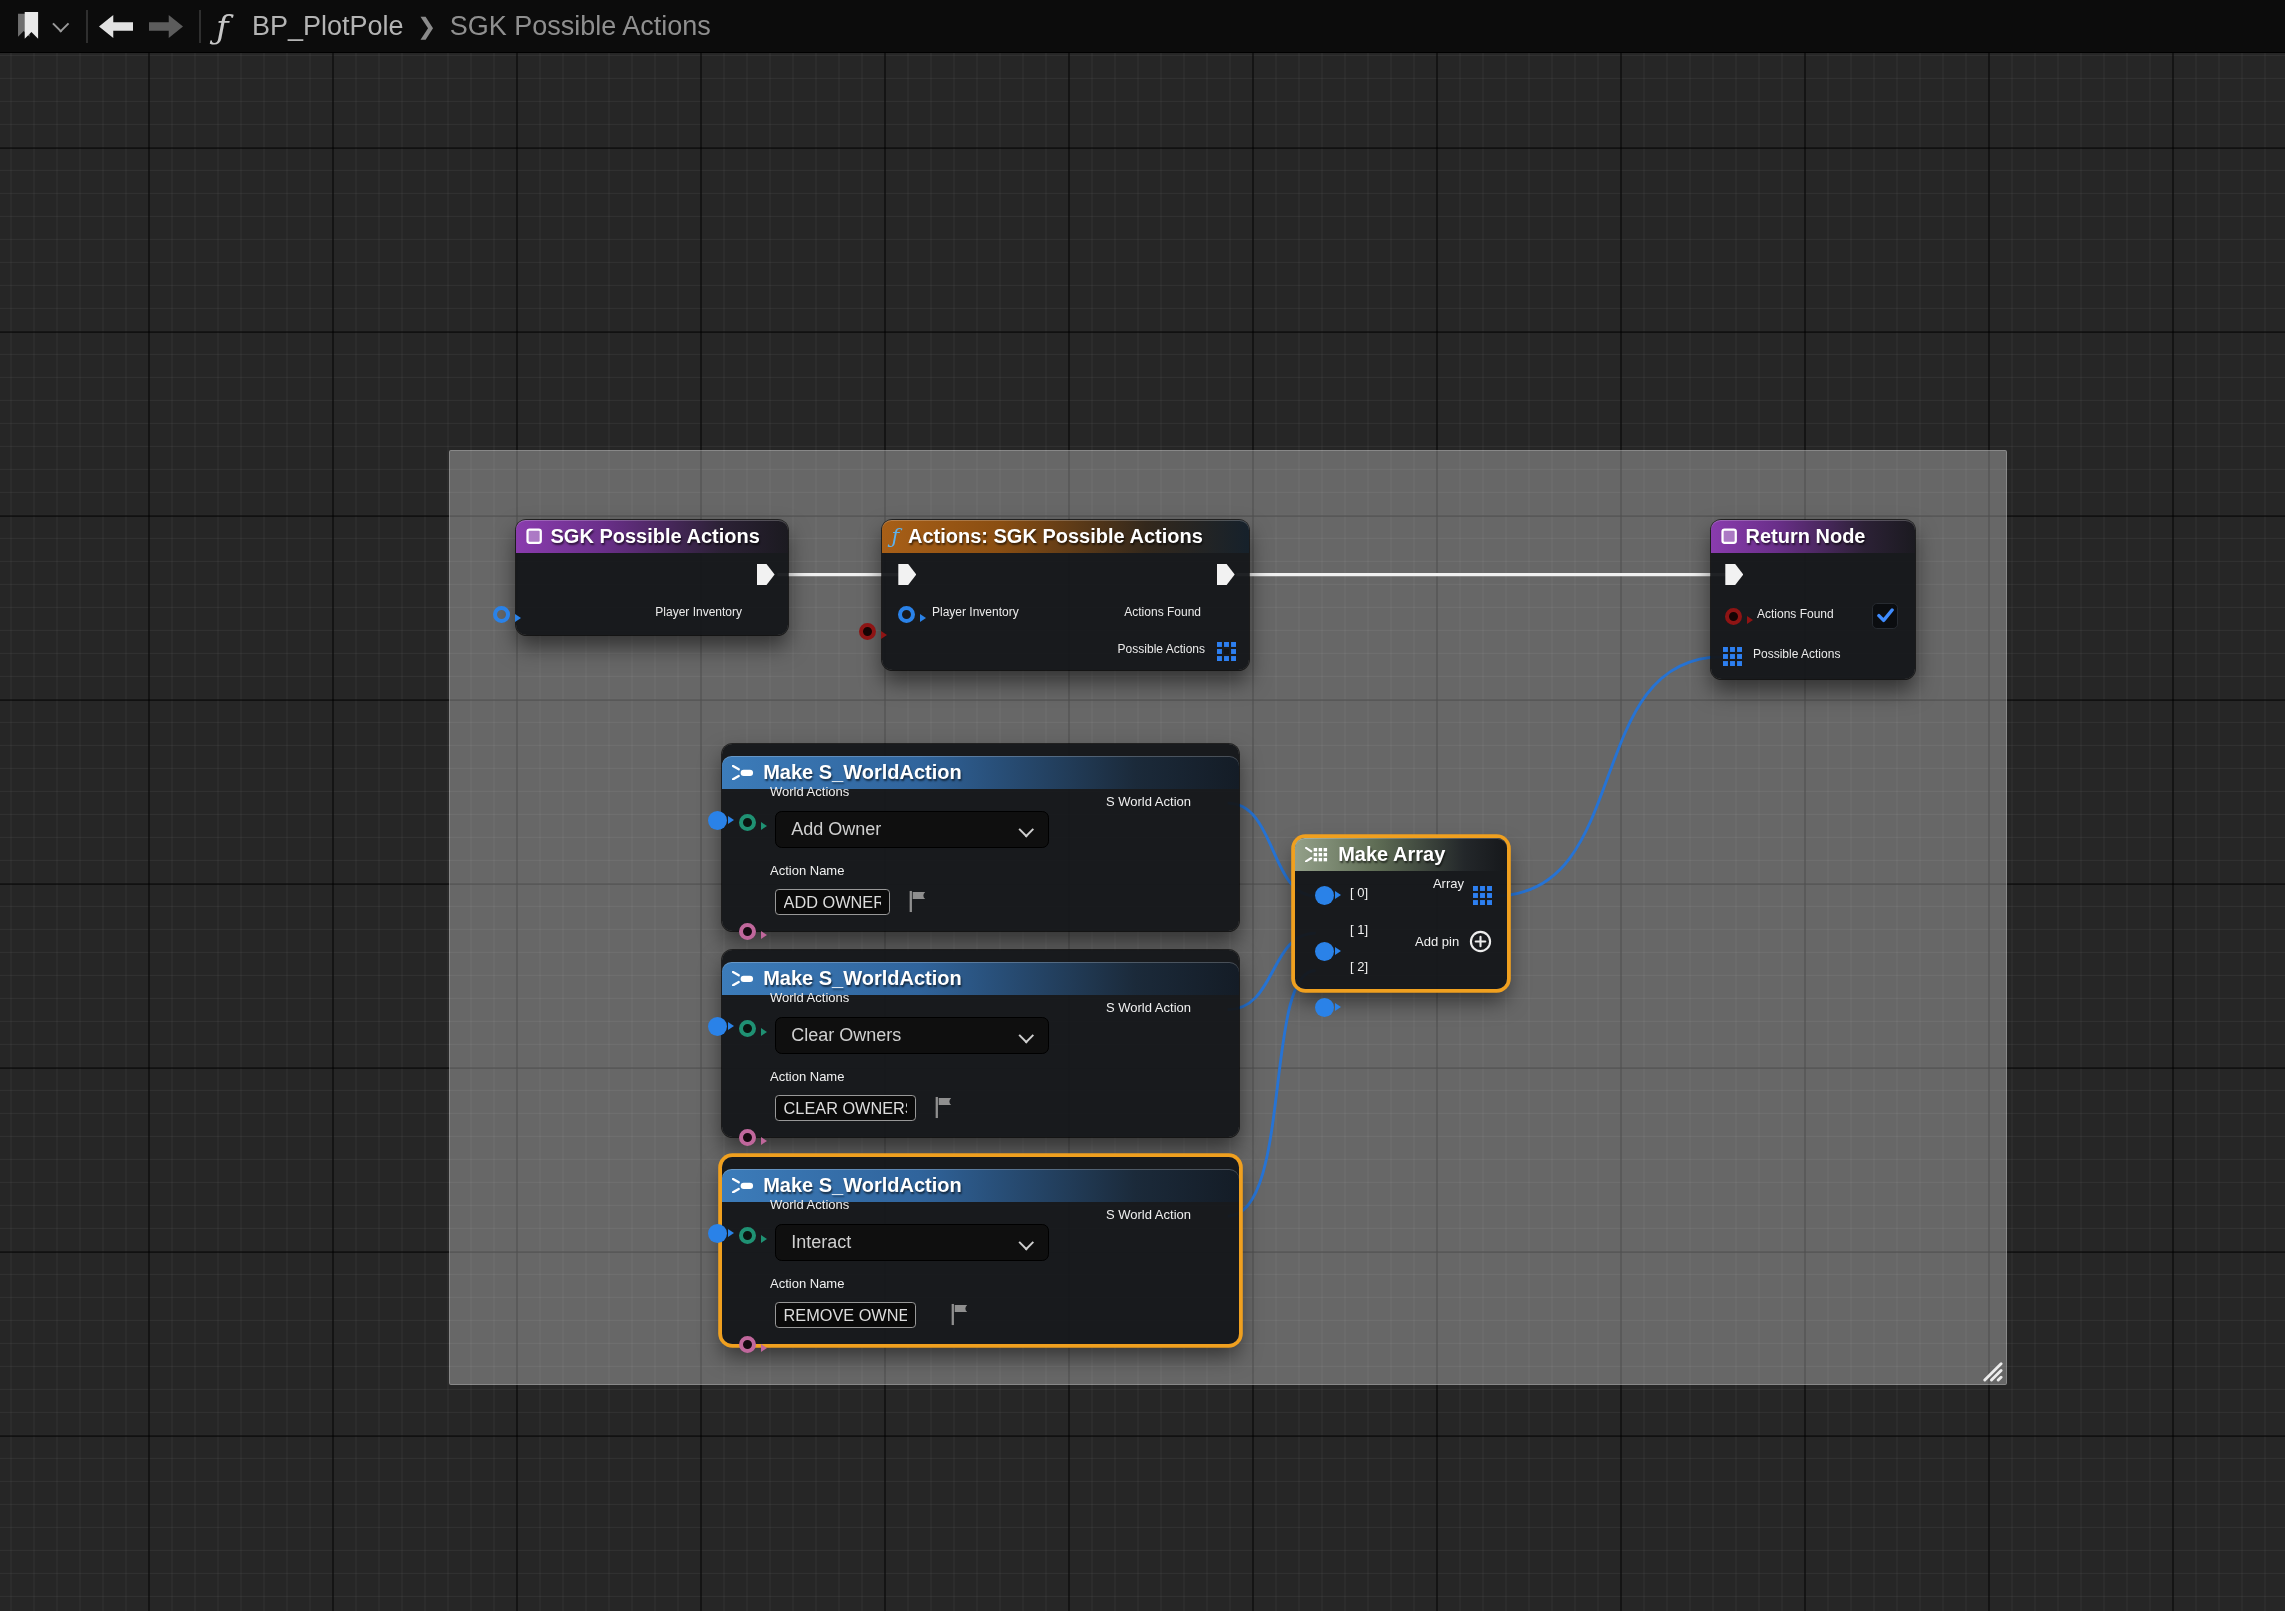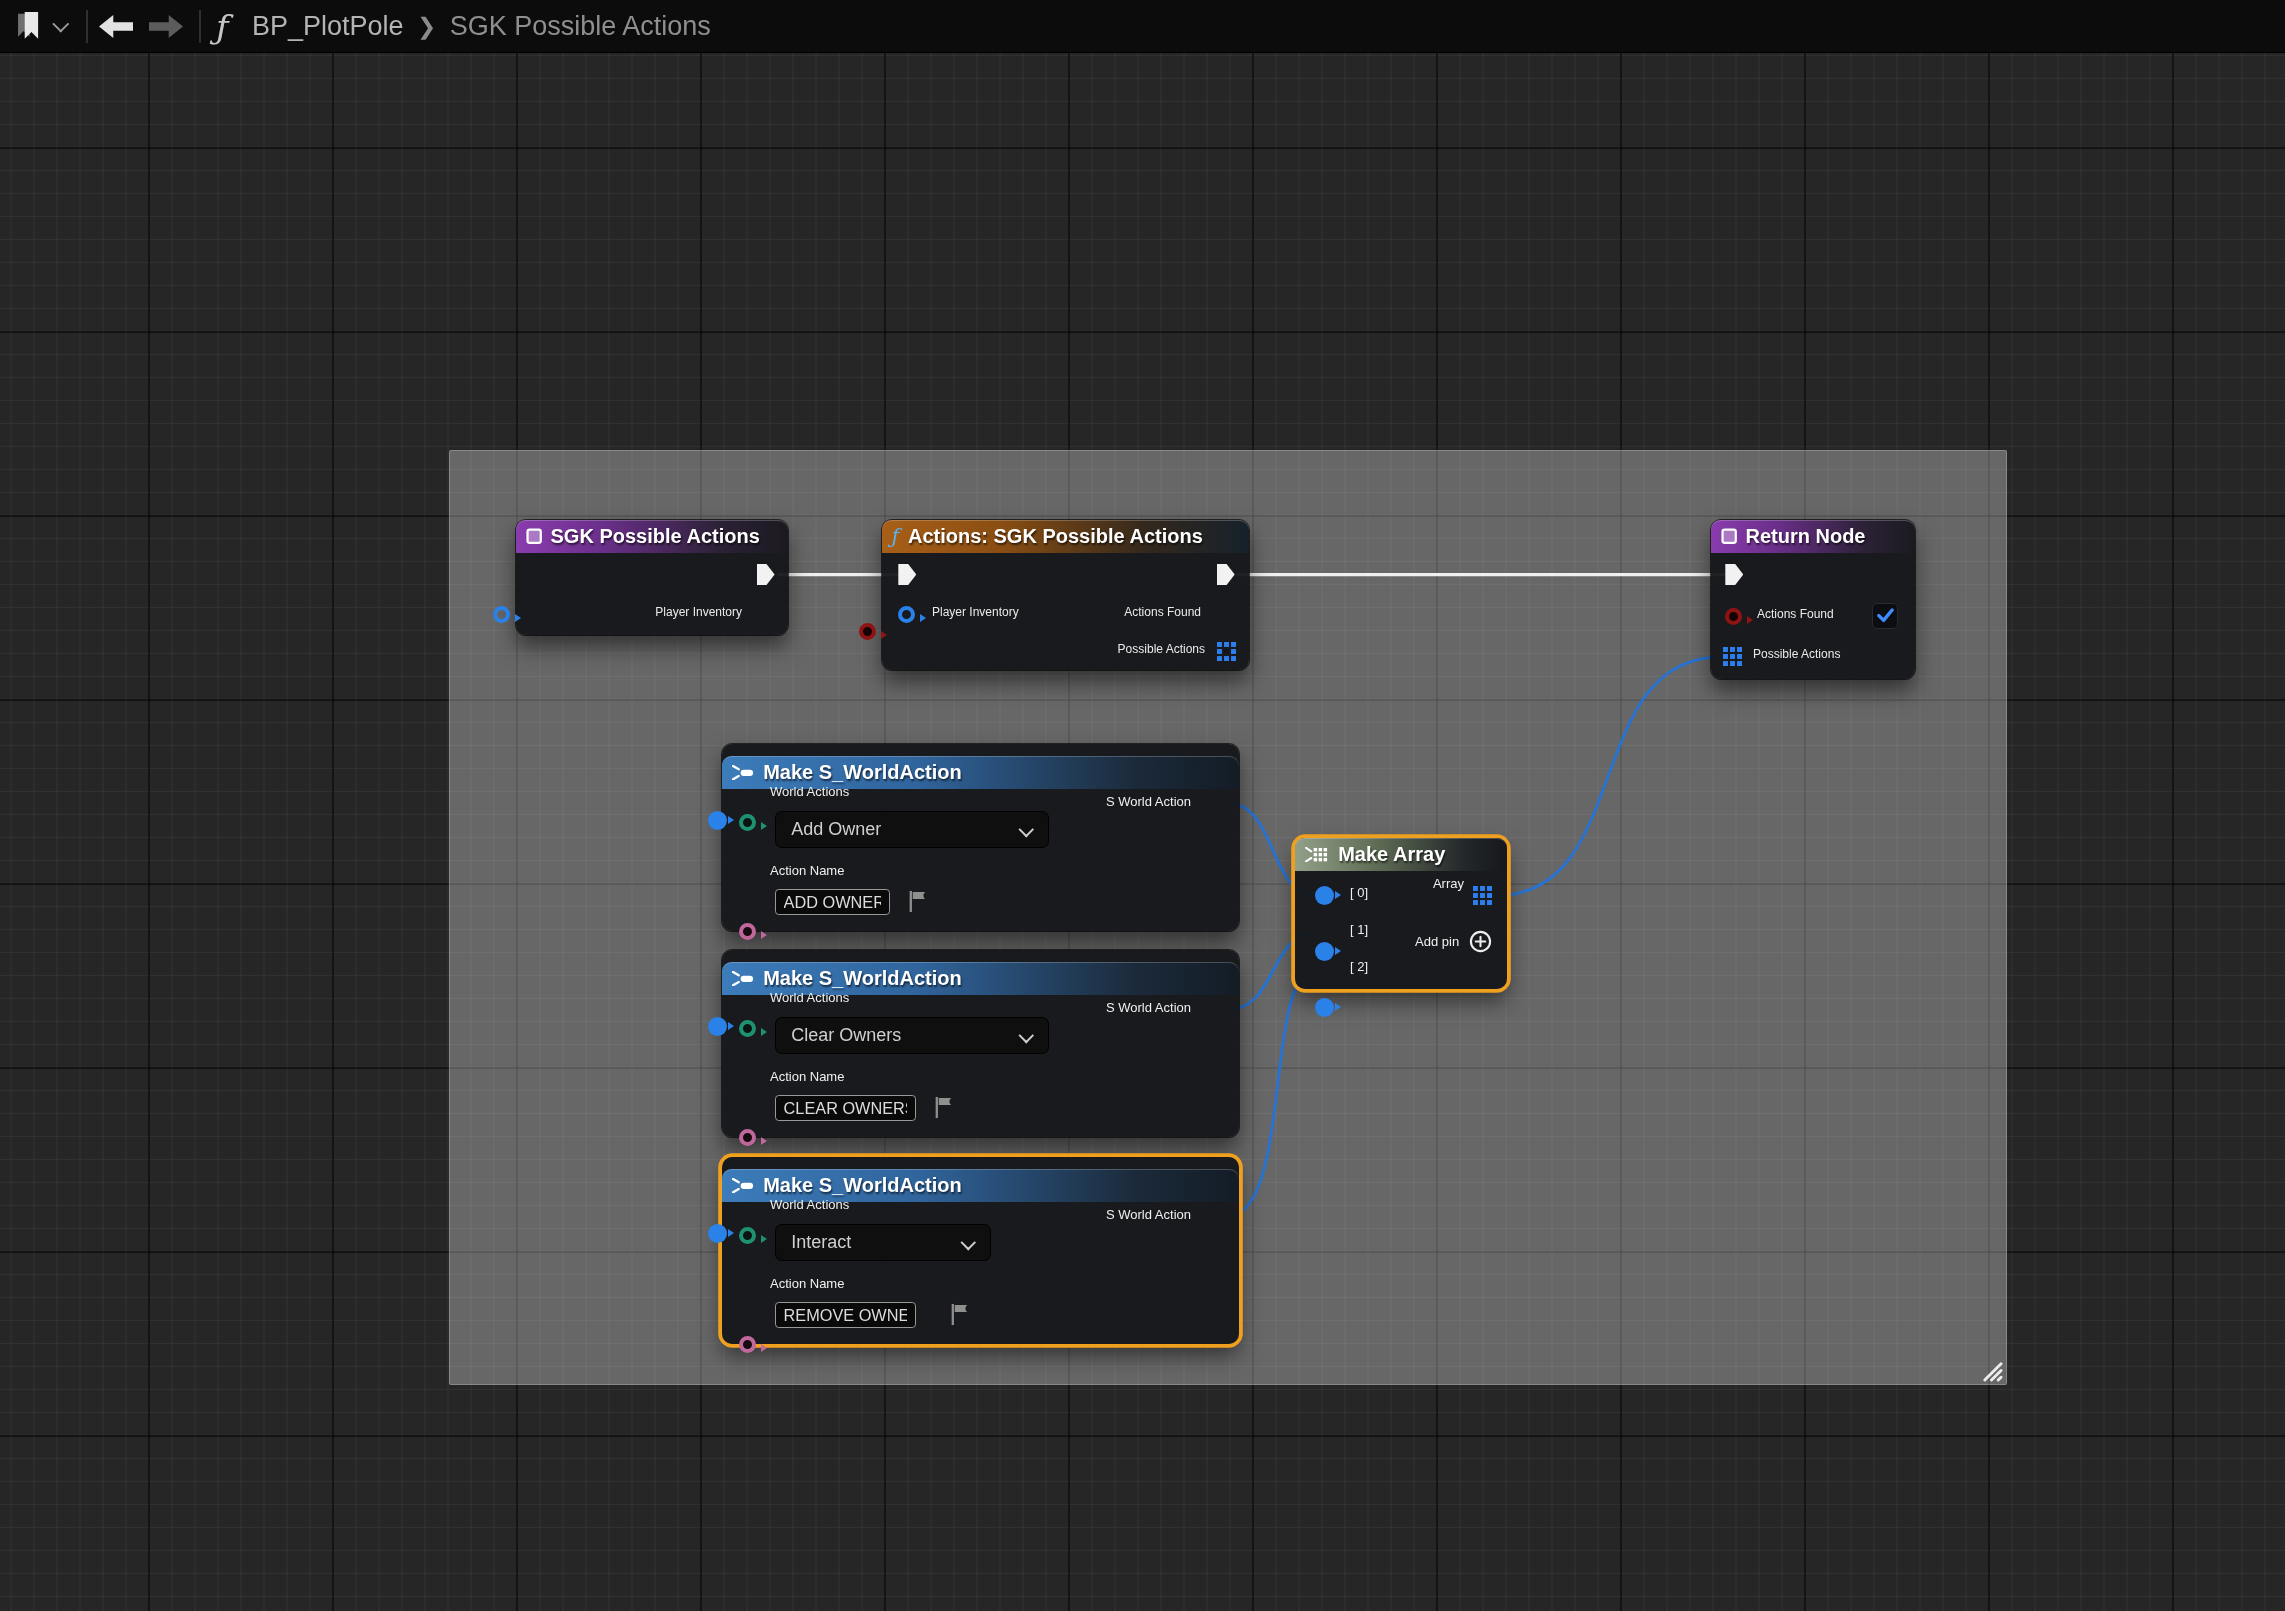--- a/index.html
+++ b/index.html
@@ -270,21 +270,21 @@
 <div class="node selected" style="left:722px; top:1157px; width:517px; height:187px;">
   <div class="node-header hdr-blue">
     <svg width="23" height="15.3" viewBox="0 0 24 16">
       <path d="M1 1 L7 4.5 M1 15 L7 11.5" stroke="#fff" stroke-width="2.4" stroke-linecap="round"></path>
       <rect x="9" y="5" width="13" height="6.5" rx="3.2" fill="#fff"></rect>
     </svg>
     <span class="node-title">Make S_WorldAction</span>
   </div>
   <span class="sub-label abs" style="left:48px; top:40px;">World Actions</span>
   <div class="pin-ring ring-green abs" style="left:17px; top:70px;"></div>
-  <div class="dropdown" style="left:53px; top:67px; width:216px;">
+  <div class="dropdown" style="left:53px; top:67px; width:274px;">
     <span>Interact</span>
     <div class="dd-chev"></div>
   </div>
   <span class="sub-label abs" style="right:48px; top:50px;">S World Action</span>
   <div class="pin-dot abs" style="right:14.3px; top:50px;"></div>
   <span class="sub-label abs" style="left:48px; top:119px;">Action Name</span>
   <div class="pin-ring ring-pink abs" style="left:17px; top:143px;"></div>
   <input class="text-input" style="left: 53px; top: 145px; width: 141px;" value="REMOVE OWNER">
   <svg class="abs" style="left:226px; top:145px;" width="23" height="25" viewBox="0 0 24 26">
     <path d="M5 2 v22" stroke="#8f8f8f" stroke-width="2.4"></path>

